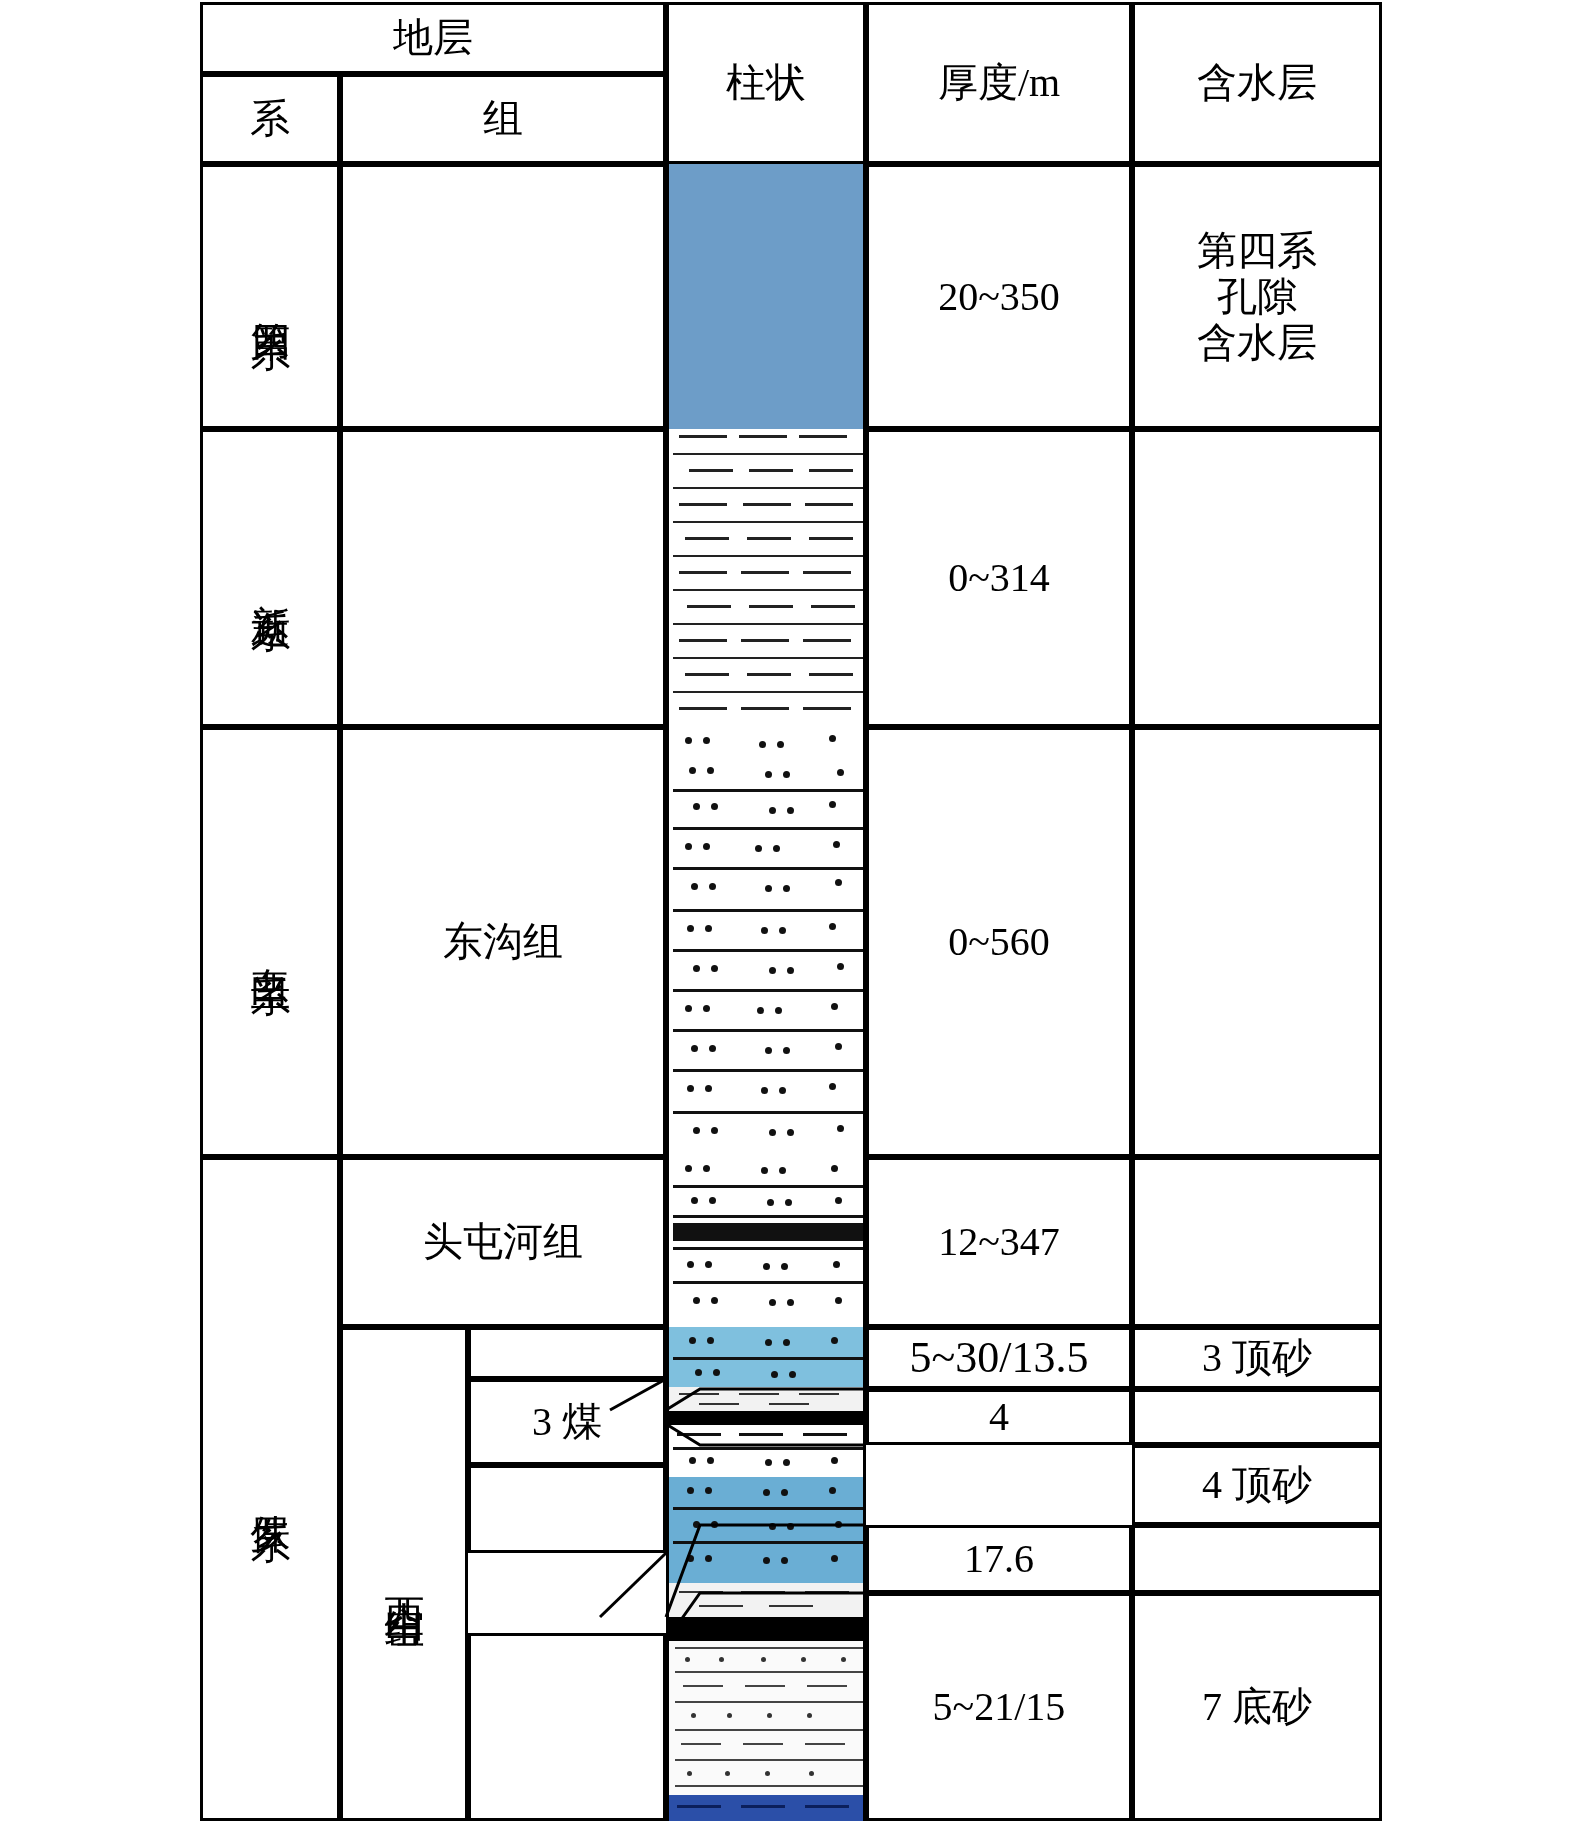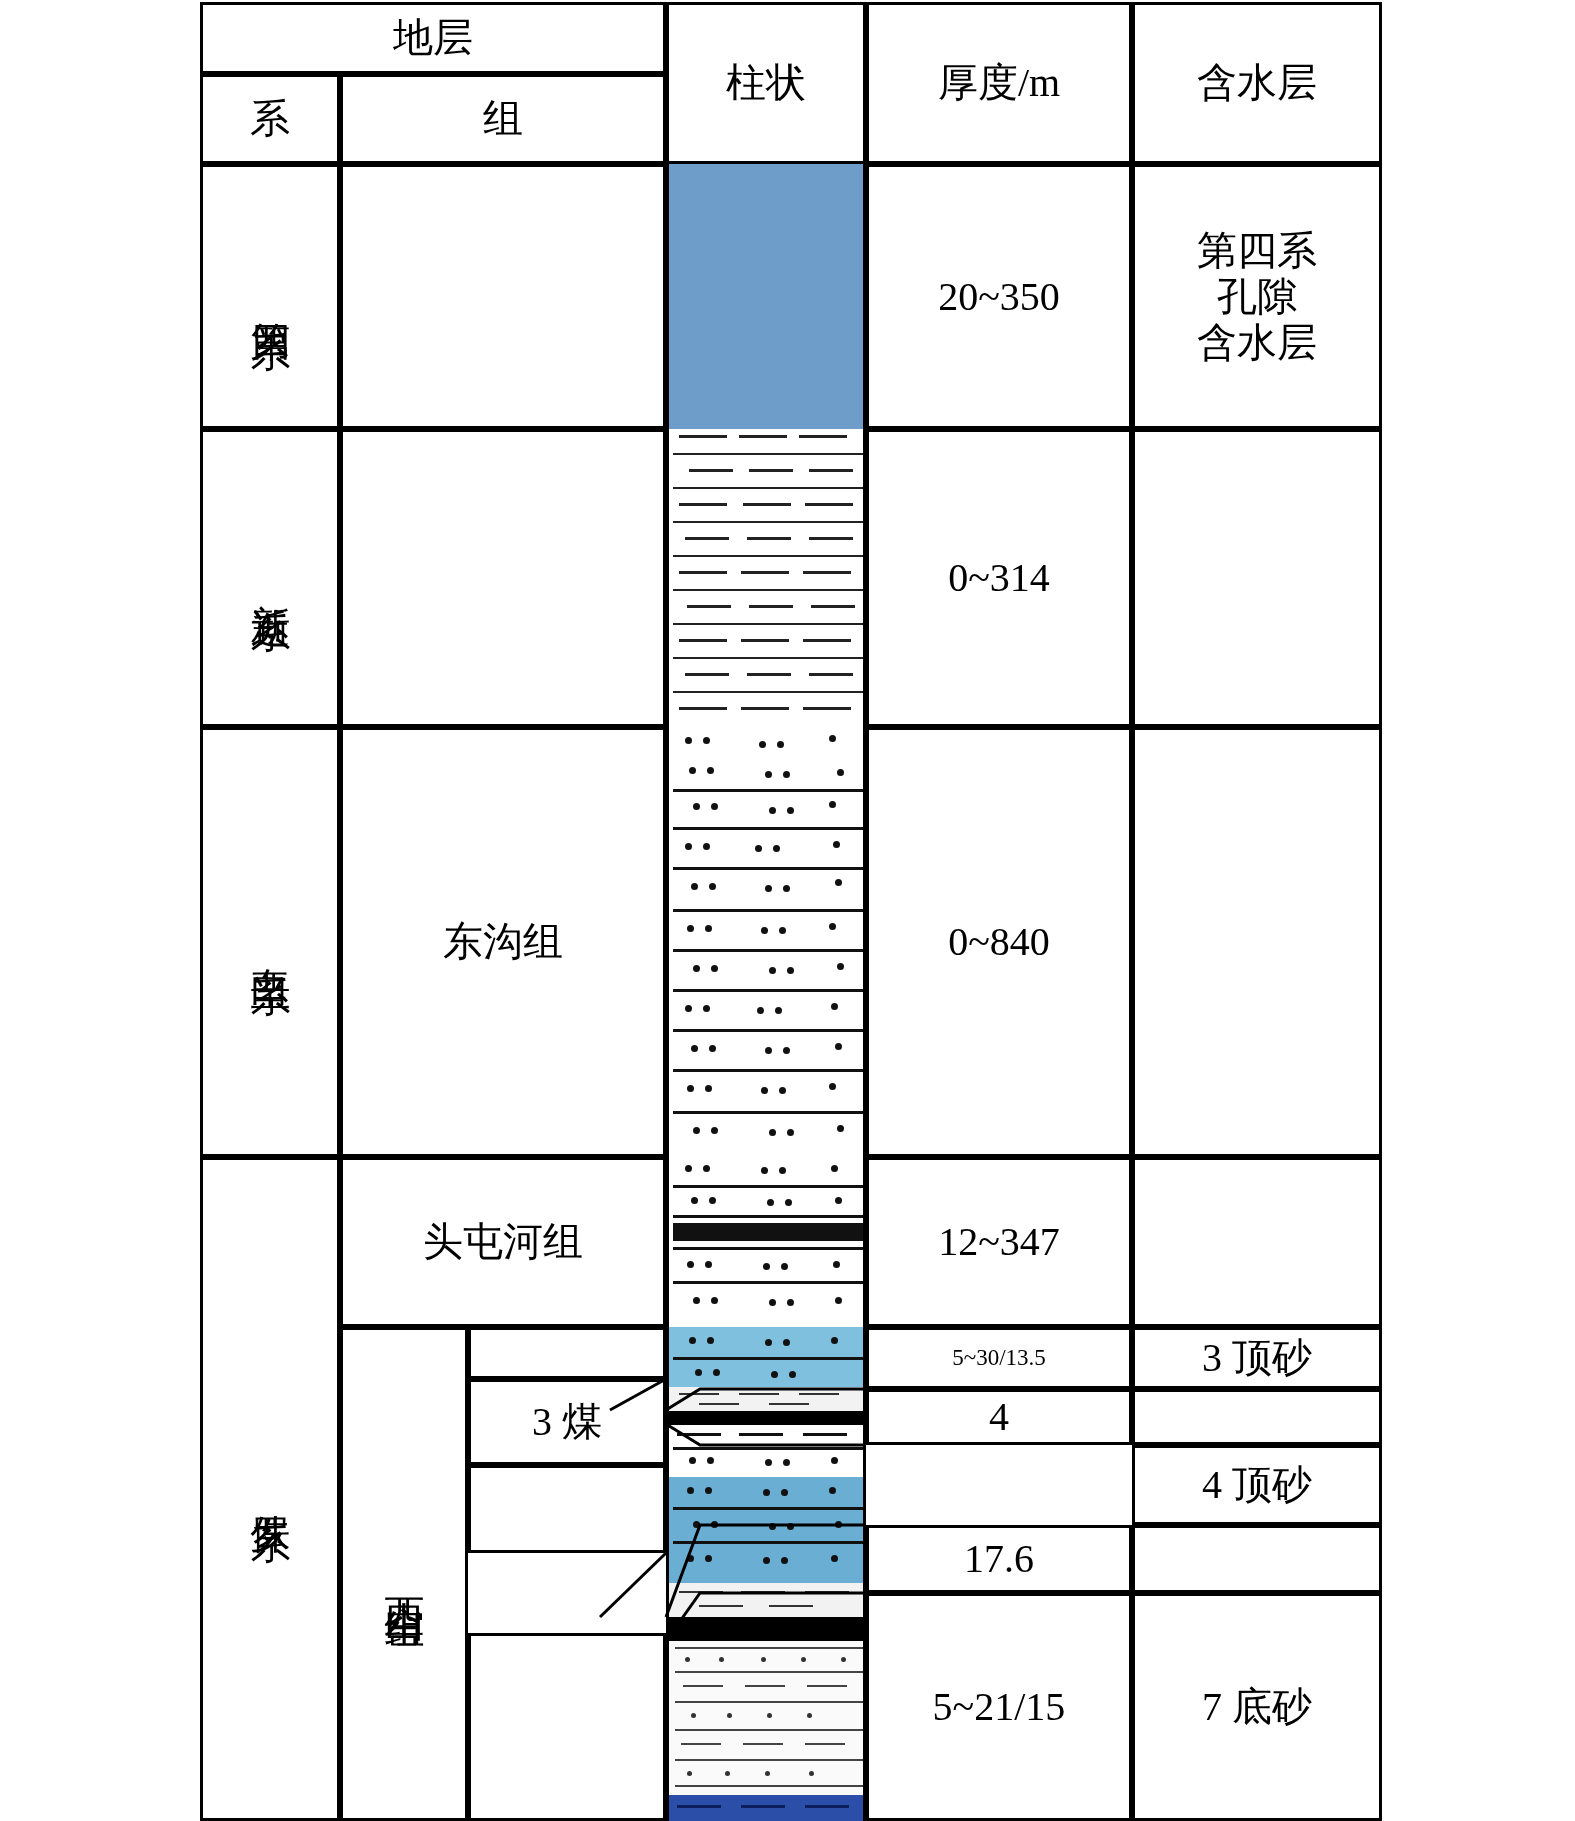--- a/index.html
+++ b/index.html
@@ -4,21 +4,21 @@
 <style>
   html,body{margin:0;padding:0;background:#ffffff;}
   body{width:1575px;height:1821px;font-family:"Liberation Serif","DejaVu Serif",serif;color:#000;}
   .sheet{position:relative;width:1575px;height:1821px;}
 
   
   .cell{position:absolute;box-sizing:border-box;border:3px solid #000;
         display:flex;align-items:center;justify-content:center;text-align:center;
         font-size:40px;line-height:1.15;background:#fff;}
   .v{writing-mode:vertical-rl;text-orientation:upright;letter-spacing:4px;}
-  .small{font-size:23px;}
+  .small{font-size:44px;}
 
   
   .lith{position:absolute;box-sizing:border-box;border-left:3px solid #000;border-right:3px solid #000;overflow:hidden;}
   .strip{position:absolute;left:0;right:0;box-sizing:border-box;}
 
   
   .pat-q{background:#6d9dc8;}
 
   
   .pat-neo{
@@ -340,21 +340,21 @@
       <div class="ln" style="left:136px;width:44px;top:10px;background:#0b1f5c;"></div>
 
     </div>
 
   </div>
 
   <div class="cell" style="left:866px;top:164px;width:266px;height:265px;">20~350</div>
 
   <div class="cell" style="left:866px;top:429px;width:266px;height:298px;">0~314</div>
 
-  <div class="cell" style="left:866px;top:727px;width:266px;height:430px;">0~840</div>
+  <div class="cell" style="left:866px;top:727px;width:266px;height:430px;">0~560</div>
 
   <div class="cell" style="left:866px;top:1157px;width:266px;height:170px;">12~347</div>
 
   <div class="cell small" style="left:866px;top:1327px;width:266px;height:62px;">5~30/13.5</div>
 
   <div class="cell" style="left:866px;top:1389px;width:266px;height:56px;">4</div>
 
 
   <div class="cell" style="left:866px;top:1525px;width:266px;height:68px;">17.6</div>
 

